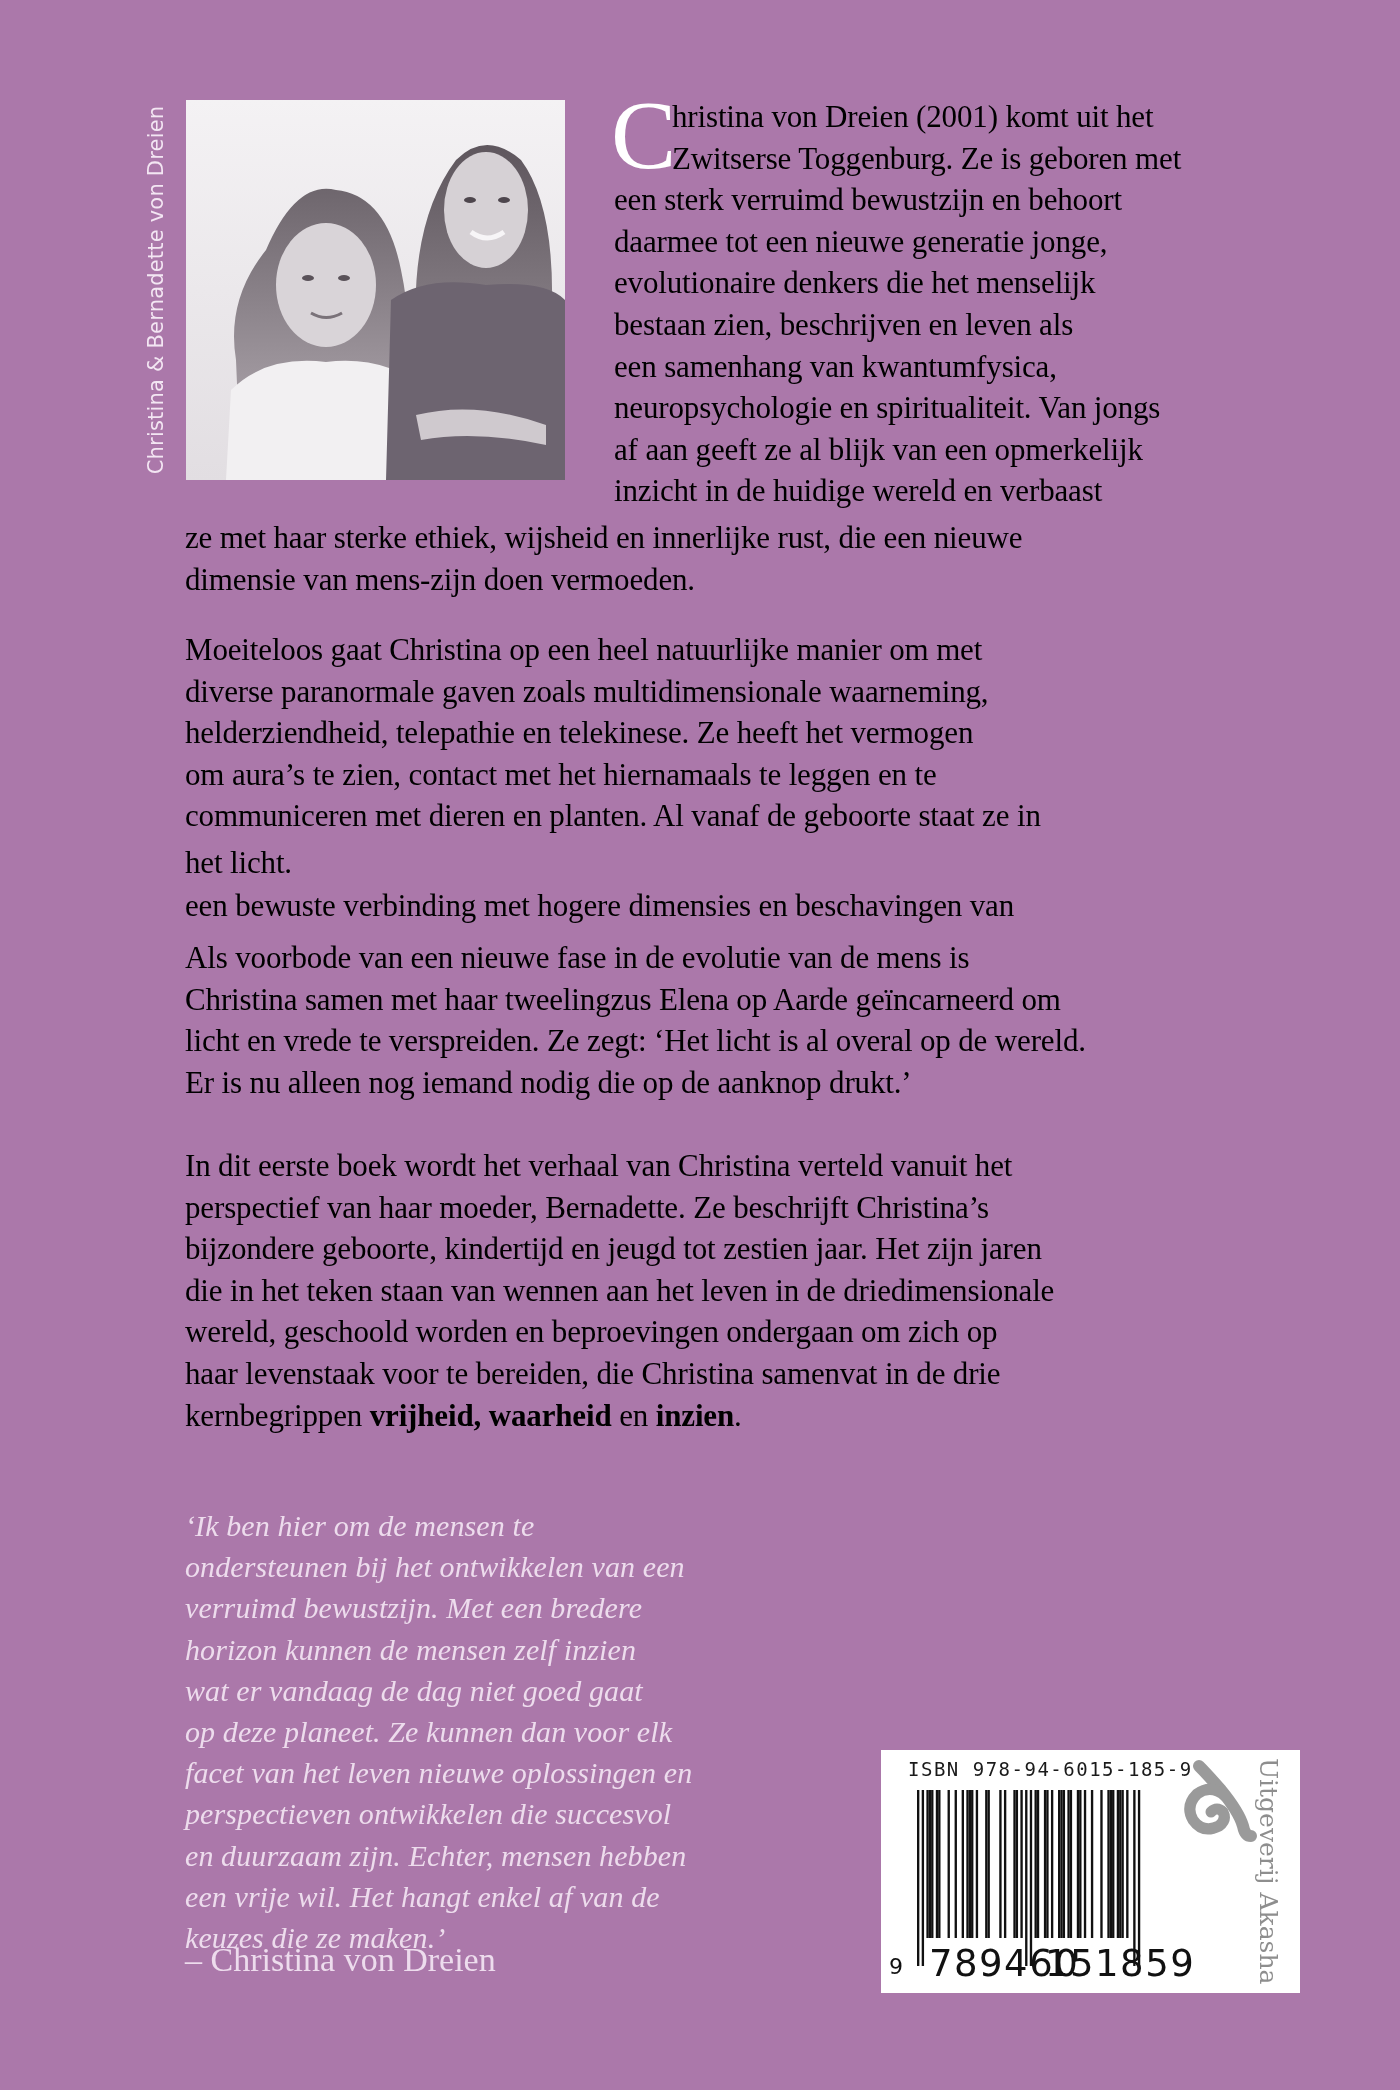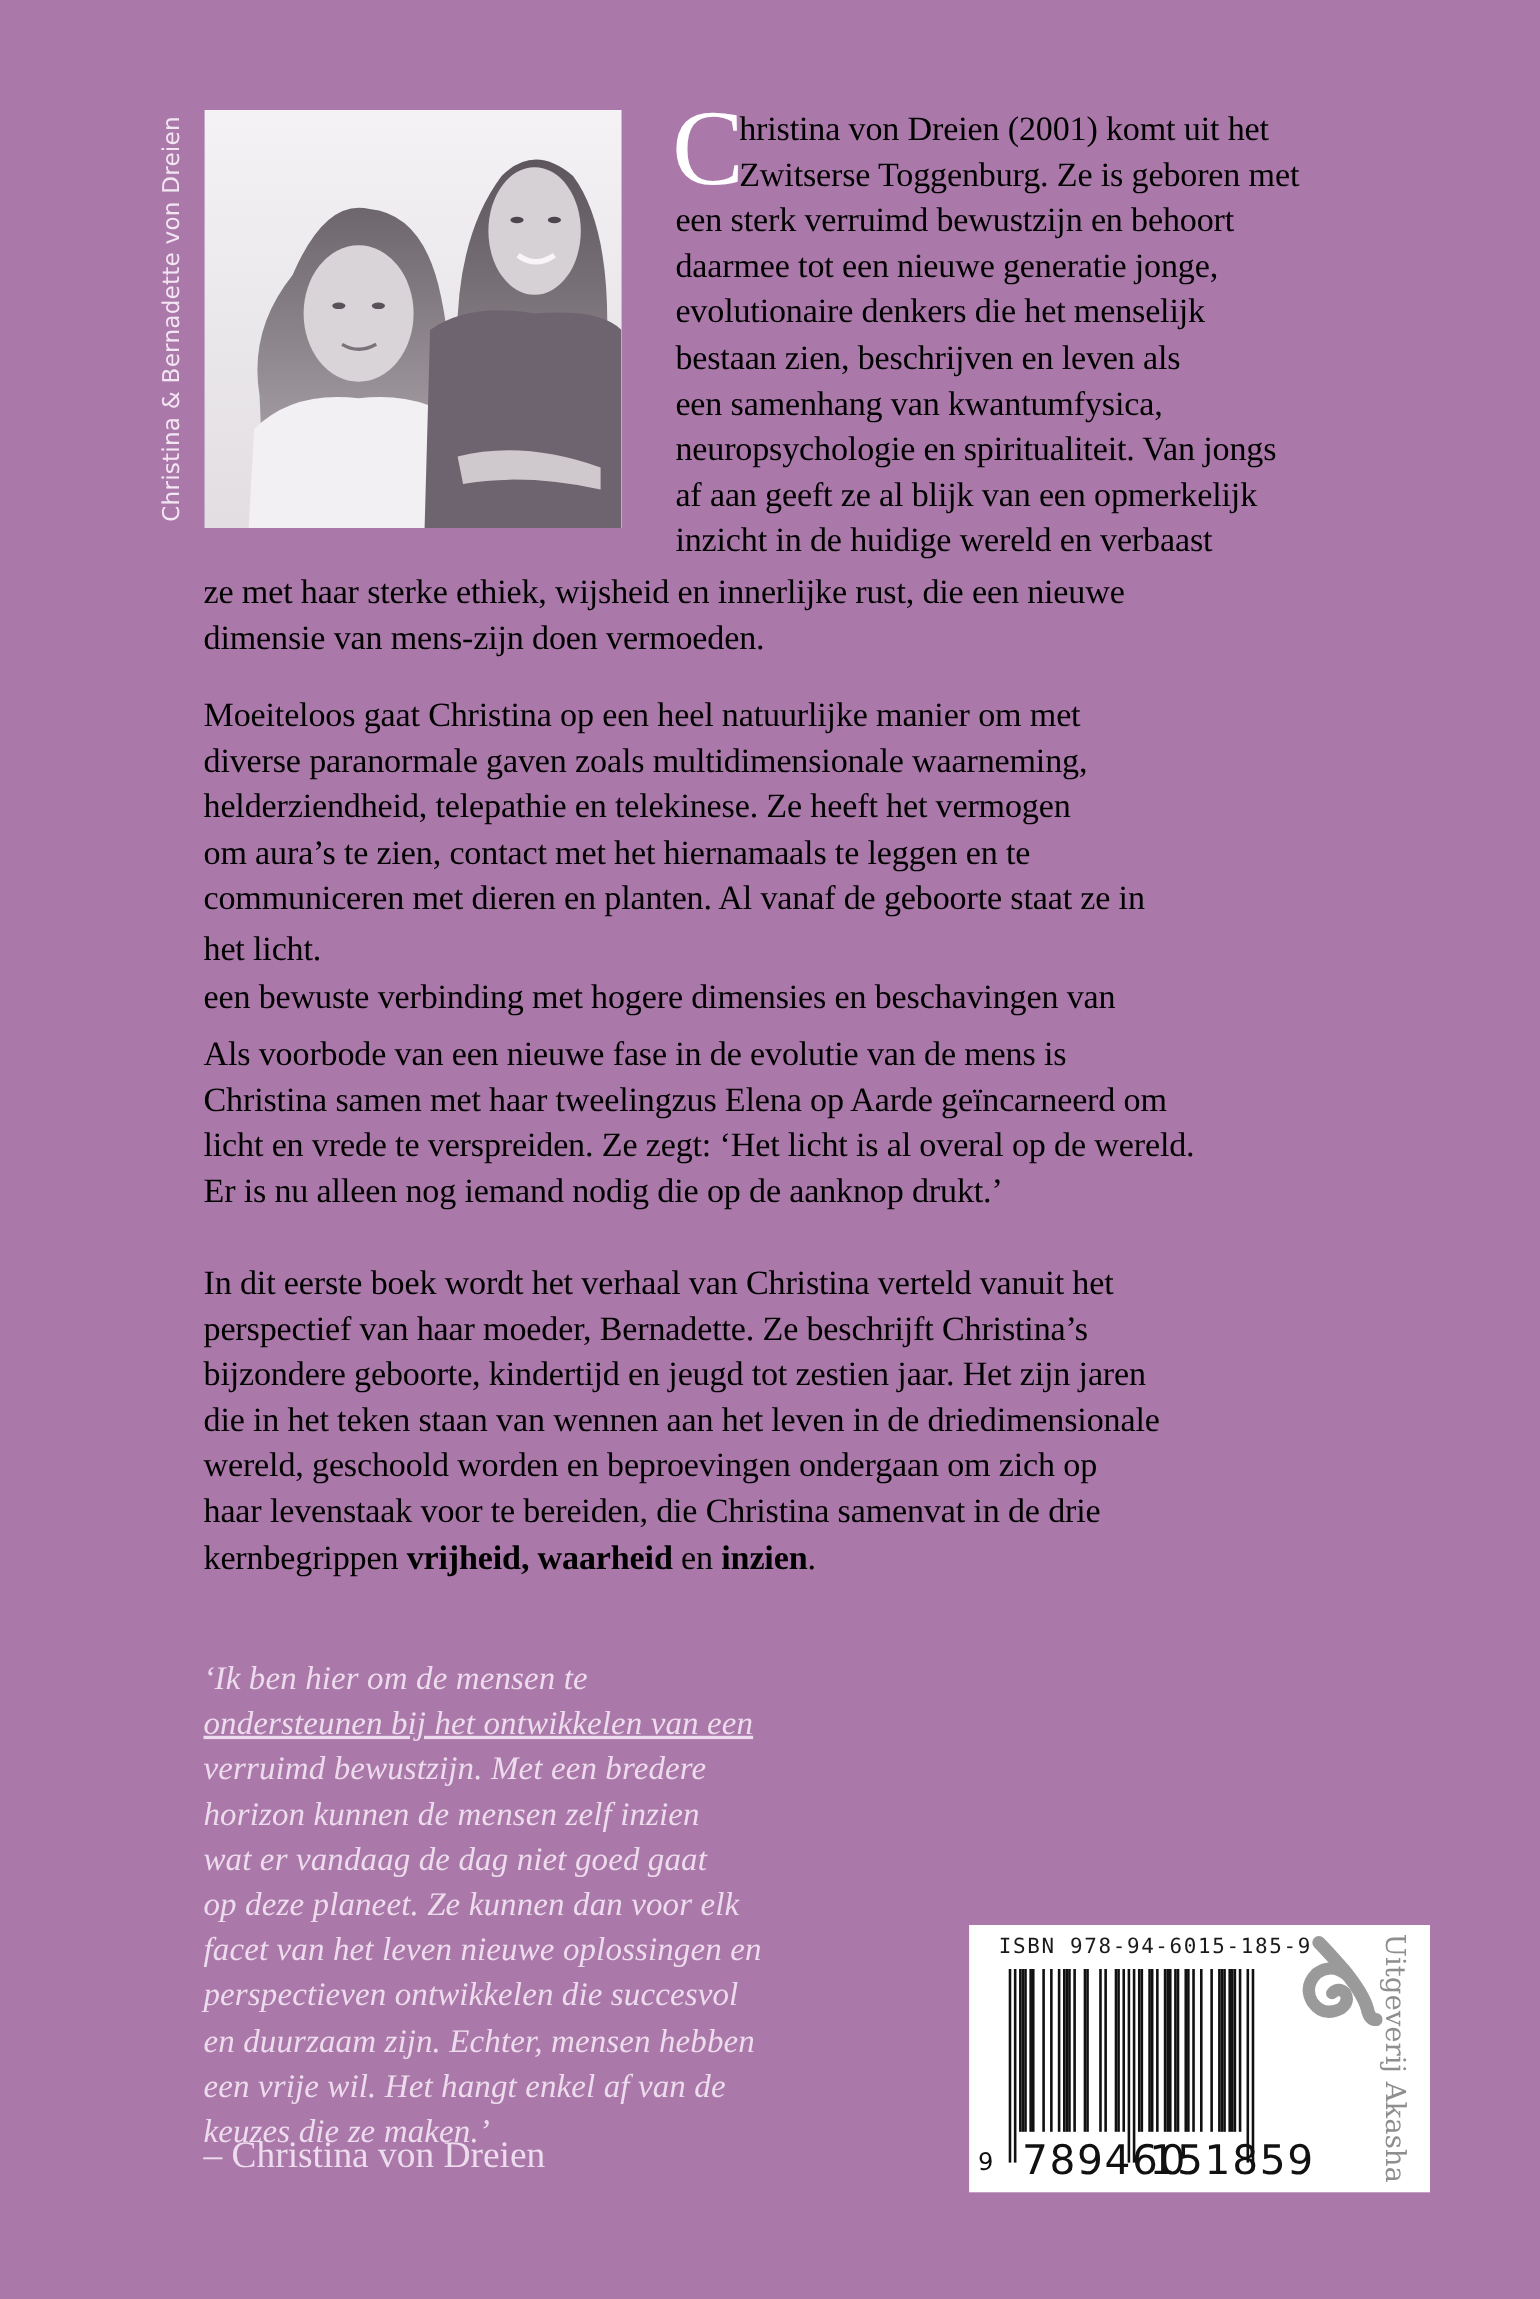--- a/index.html
+++ b/index.html
@@ -107,21 +107,21 @@
       <div class="line" style="left: 185px; top: 1187.6px;">perspectief van haar moeder, Bernadette. Ze beschrijft Christina’s</div>
       <div class="line" style="left: 185px; top: 1229.2px;">bijzondere geboorte, kindertijd en jeugd tot zestien jaar. Het zijn jaren</div>
       <div class="line" style="left: 185px; top: 1270.8px;">die in het teken staan van wennen aan het leven in de driedimensionale</div>
       <div class="line" style="left: 185px; top: 1312.4px;">wereld, geschoold worden en beproevingen ondergaan om zich op</div>
       <div class="line" style="left: 185px; top: 1354px;">haar levenstaak voor te bereiden, die Christina samenvat in de drie</div>
       <div class="line" style="left: 185px; top: 1395.6px;"><span>kernbegrippen </span><span class="b">vrijheid, waarheid</span><span> en </span><span class="b">inzien</span><span>.</span></div>
     </div>
 
   <div id="quote-block">
       <div class="quote-line" style="left: 185px; top: 1506px;">‘Ik ben hier om de mensen te</div>
-      <div class="quote-line" style="left: 185px; top: 1547.2px; text-decoration: underline;">ondersteunen bij het ontwikkelen van een</div>
+      <div class="quote-line" style="left: 185px; top: 1547.2px;">ondersteunen bij het ontwikkelen van een</div>
       <div class="quote-line" style="left: 185px; top: 1588.4px;">verruimd bewustzijn. Met een bredere</div>
       <div class="quote-line" style="left: 185px; top: 1629.6px;">horizon kunnen de mensen zelf inzien</div>
       <div class="quote-line" style="left: 185px; top: 1670.8px;">wat er vandaag de dag niet goed gaat</div>
       <div class="quote-line" style="left: 185px; top: 1712px;">op deze planeet. Ze kunnen dan voor elk</div>
       <div class="quote-line" style="left: 185px; top: 1753.2px;">facet van het leven nieuwe oplossingen en</div>
       <div class="quote-line" style="left: 185px; top: 1794.4px;">perspectieven ontwikkelen die succesvol</div>
       <div class="quote-line" style="left: 185px; top: 1835.6px;">en duurzaam zijn. Echter, mensen hebben</div>
       <div class="quote-line" style="left: 185px; top: 1876.8px;">een vrije wil. Het hangt enkel af van de</div>
       <div class="quote-line" style="left: 185px; top: 1918px;">keuzes die ze maken.’</div>
     </div>

